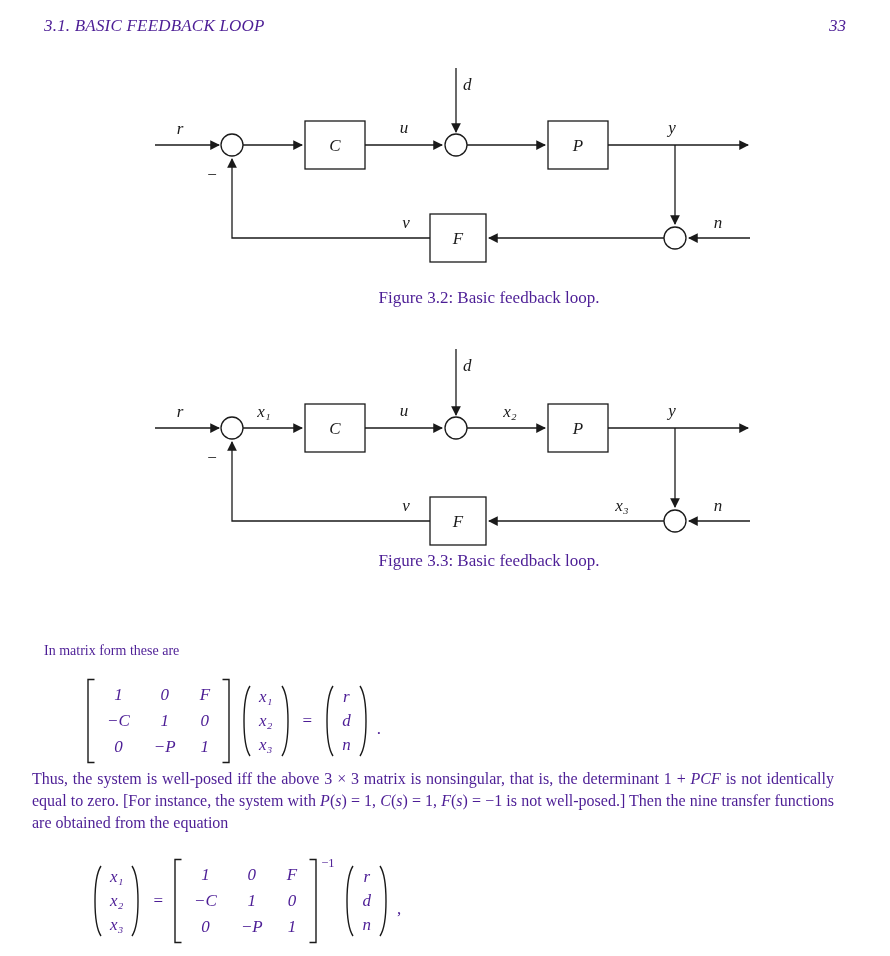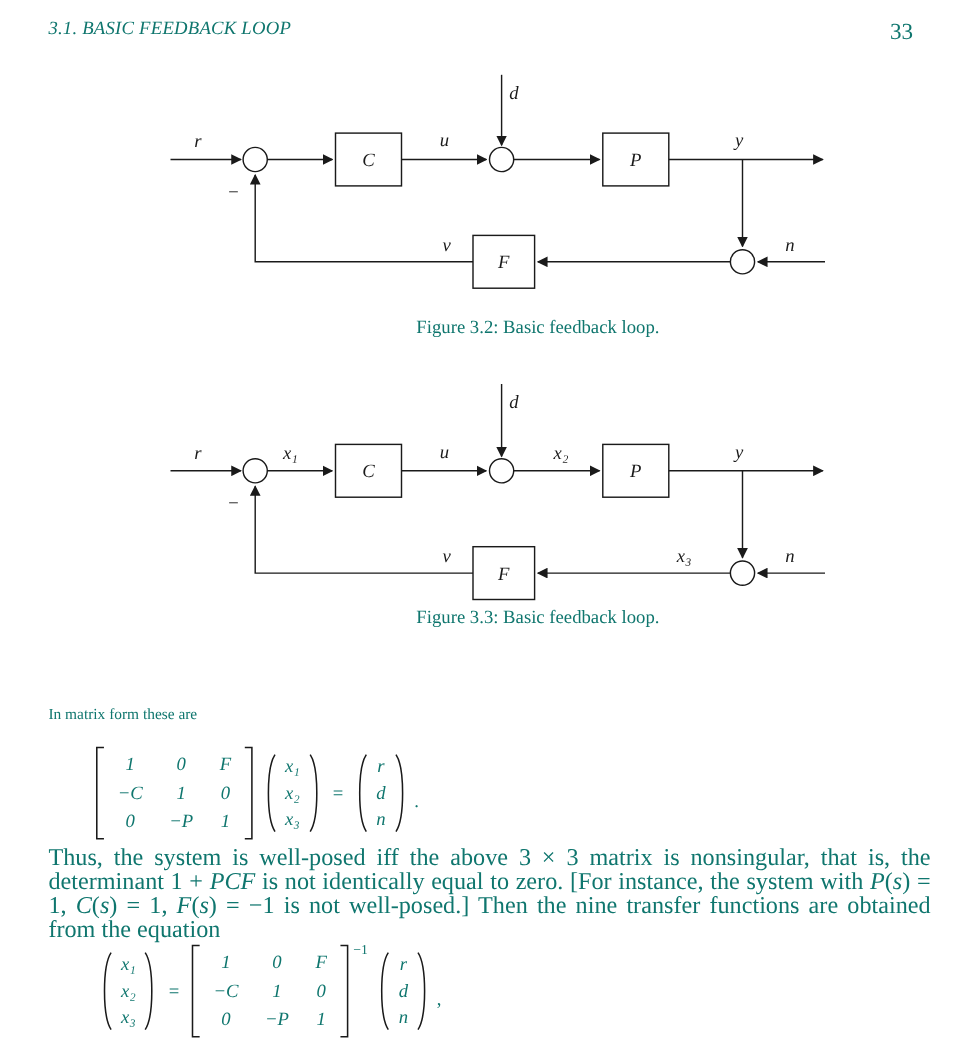--- a/index.html
+++ b/index.html
@@ -1,47 +1,48 @@
 <!DOCTYPE html>
 <html><head>
 <meta charset="utf-8">
 <style>
   html,body{margin:0;padding:0;background:#ffffff;}
   #page{
     position:relative;
     width:890px;height:956px;
     background:#ffffff;
     font-family:"Liberation Serif","DejaVu Serif",serif;
-    color:#0f766e;
+    color:#4c1d95;
     overflow:hidden;
   }
   .hdr{
     position:absolute;top:16px;left:44px;
     font-style:italic;font-size:17px;letter-spacing:0.2px;
   }
   .pageno{
-    position:absolute;top:16px;right:60px;
-    font-size:21px;
+    position:absolute;top:16px;right:44px;
+    font-size:17px;
+    font-style:italic;
   }
   .fig{position:absolute;left:0;}
   .fig line,.fig polyline,.fig path.wire{stroke:#1a1a1a;stroke-width:1.3;fill:none;}
   .fig rect{fill:#ffffff;stroke:#1a1a1a;stroke-width:1.3;}
   .fig circle{fill:#ffffff;stroke:#1a1a1a;stroke-width:1.3;}
   .fig text{
     font-family:"Liberation Serif","DejaVu Serif",serif;
     font-style:italic;font-size:17px;fill:#1a1a1a;
   }
   .caption{
     position:absolute;left:0;width:890px;text-align:center;
     font-size:17px;
     margin-left:44px;
   }
   .bodytext{
-    position:absolute;left:44px;width:802px;
-    font-size:22px;line-height:22px;text-align:justify;
+    position:absolute;left:32px;width:802px;
+    font-size:16px;line-height:22px;text-align:justify;
   }
   .intro{
     position:absolute;left:44px;
     font-size:14px;
   }
   .eq{
     position:absolute;display:flex;align-items:center;
     font-size:17px;
   }
   .mgrid{

